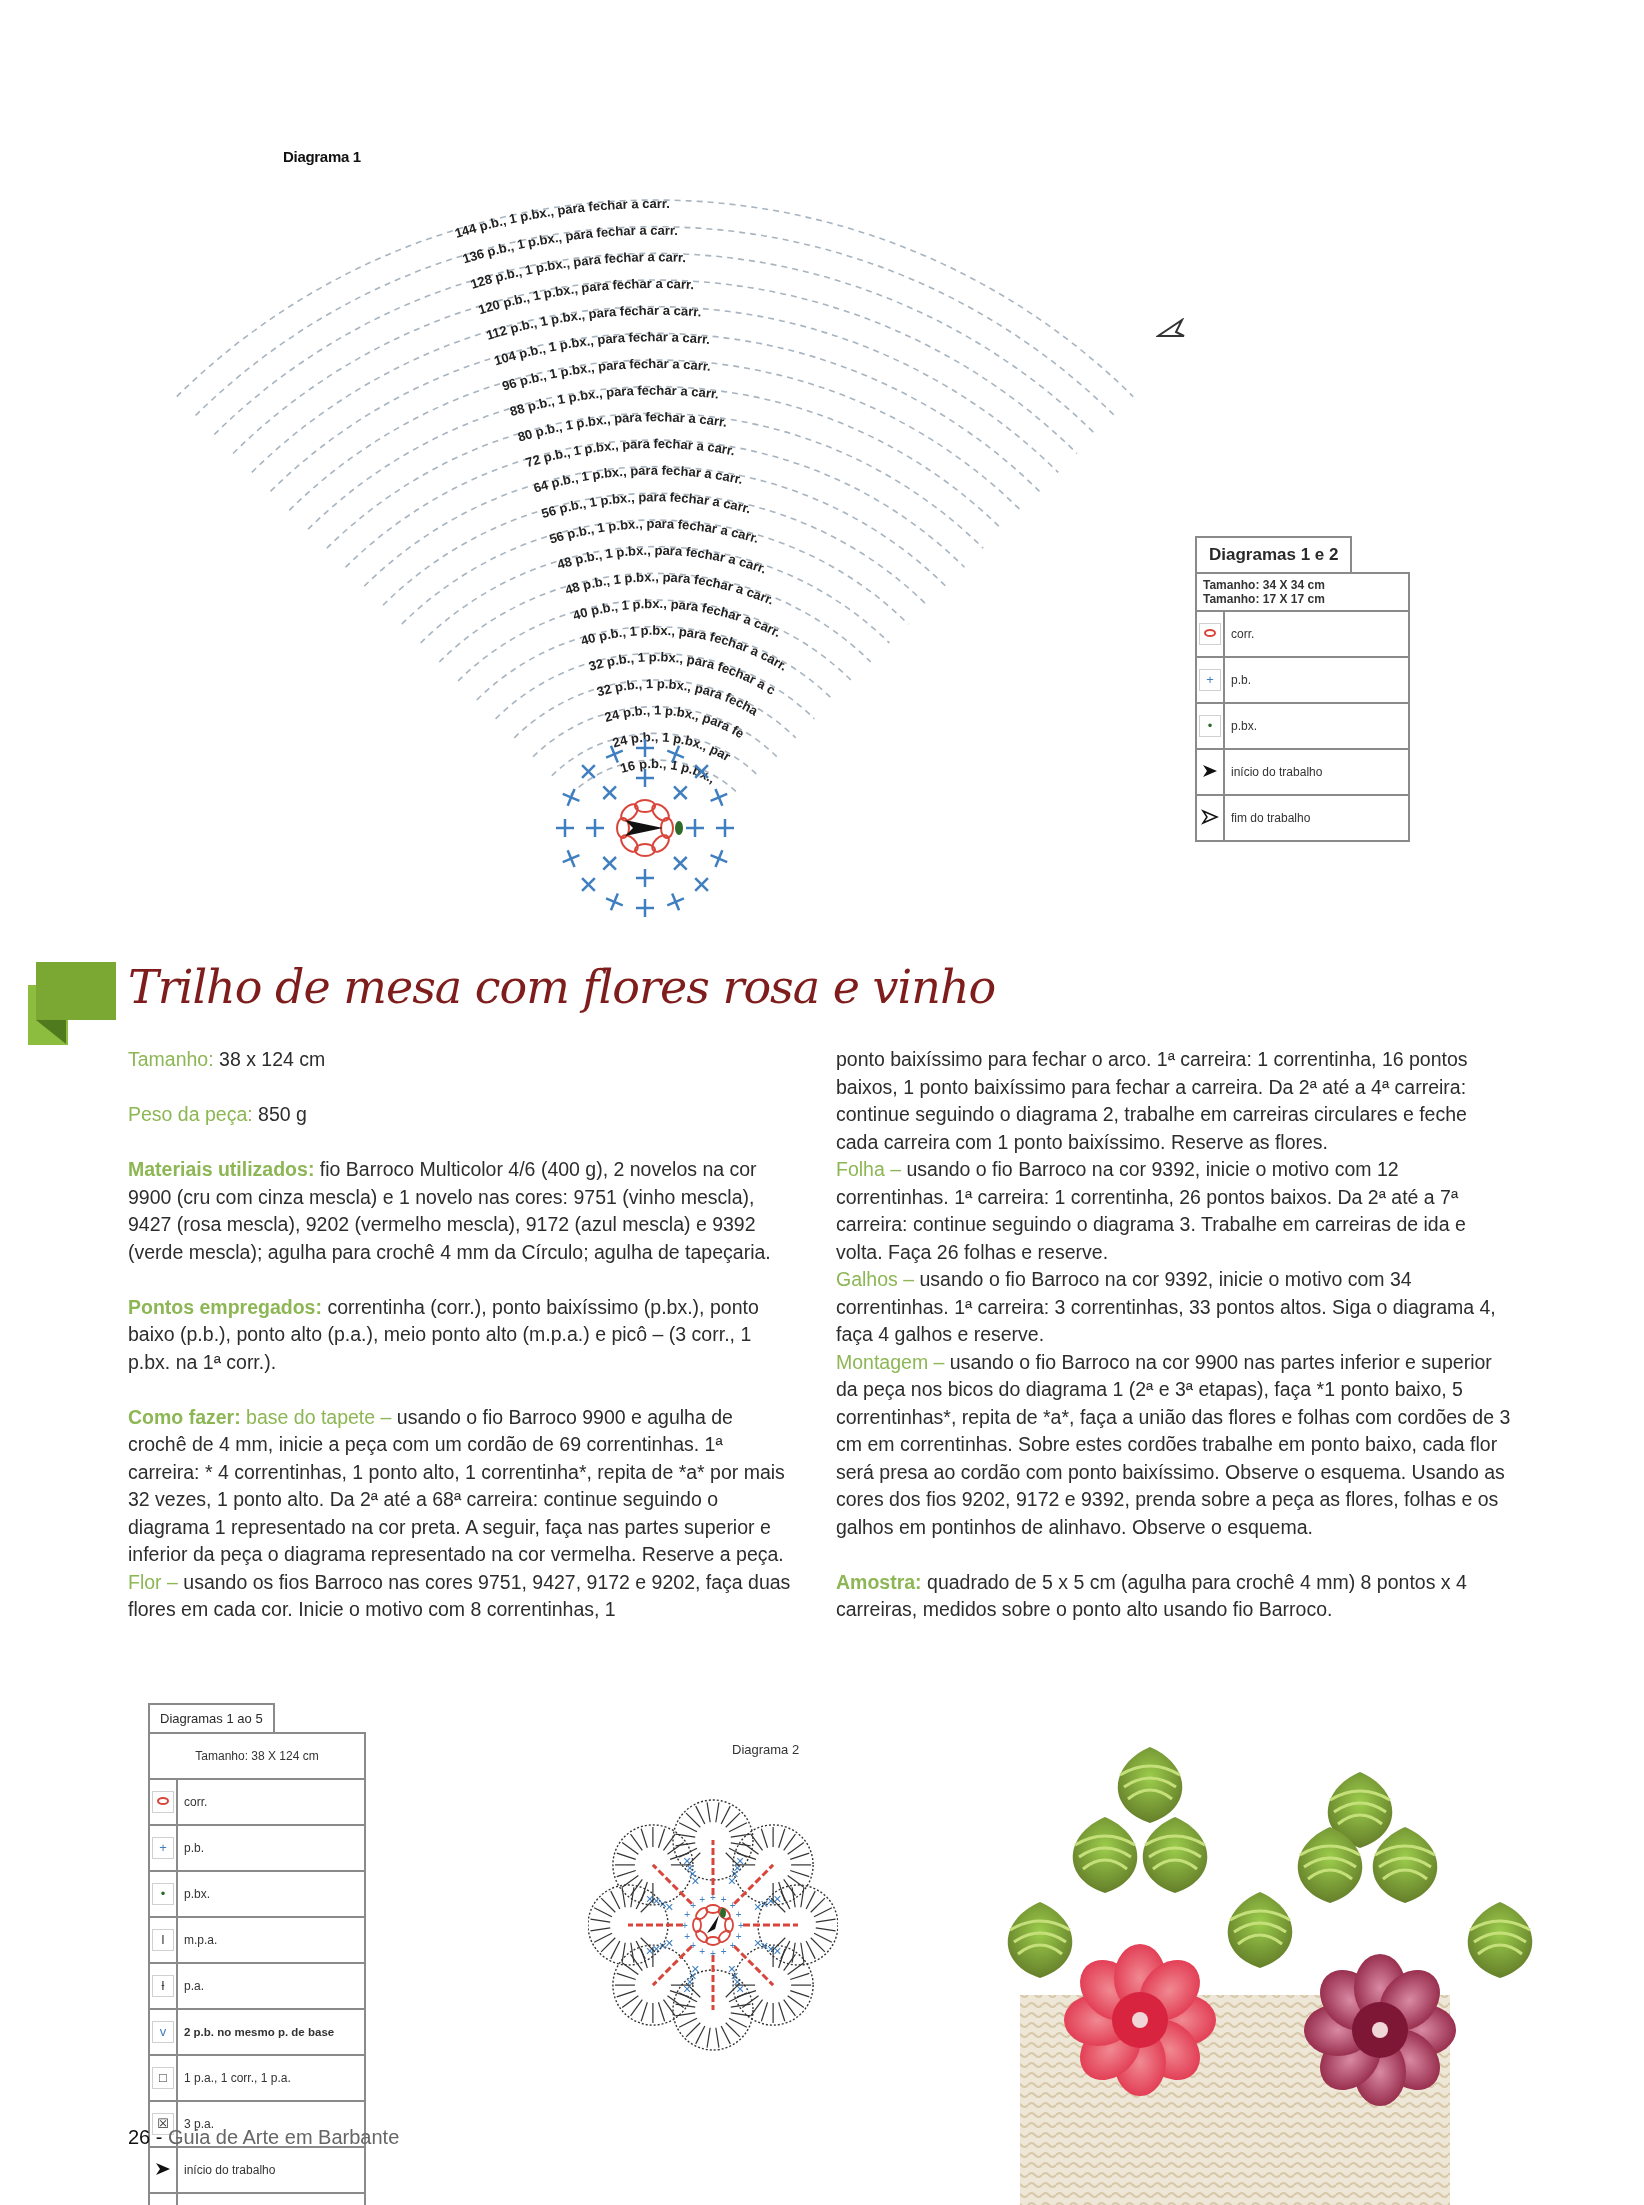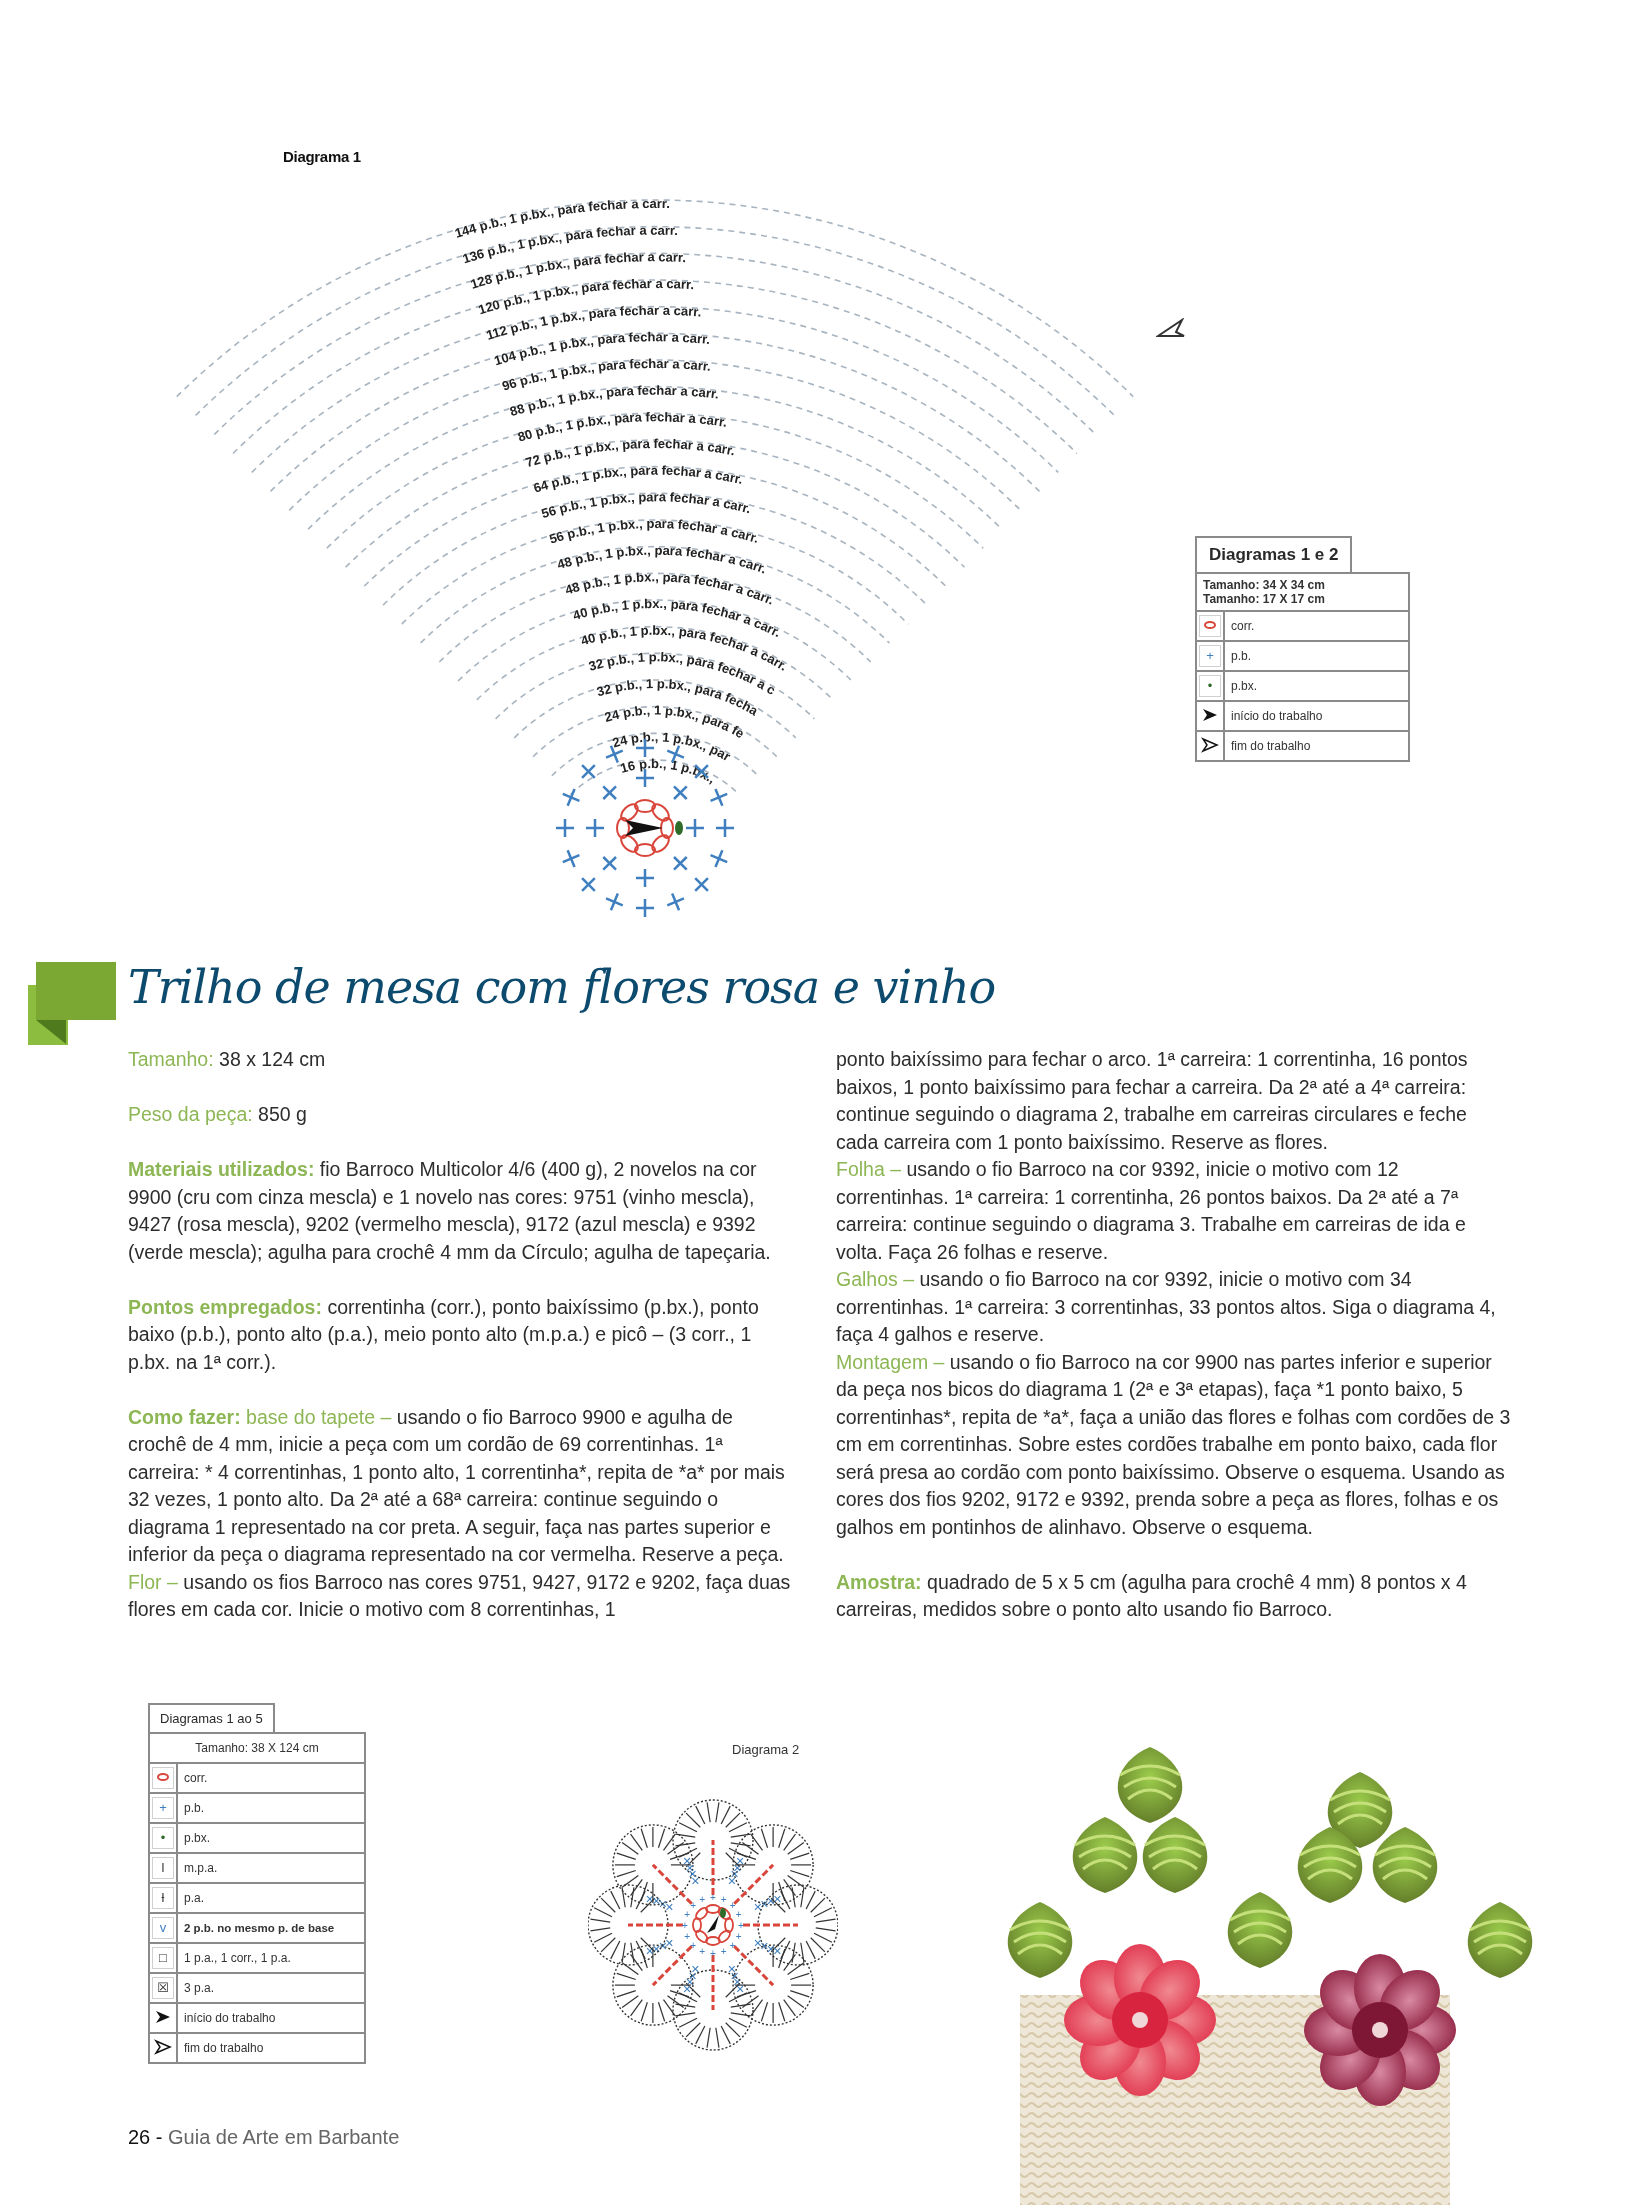--- a/index.html
+++ b/index.html
@@ -7,39 +7,39 @@
          font-family:"Liberation Sans", sans-serif; color:#2a2a2a; }
   .abs { position:absolute; }
 
   
   #diag1 { left:100px; top:120px; width:1120px; height:840px; }
   .diag1-title { left:283px; top:148px; font-size:15px; font-weight:bold; color:#111; letter-spacing:-0.3px; }
   .end-arrow { left:1156px; top:318px; }
 
   
   .legend { border-collapse:collapse; font-size:12px; color:#333; }
-  .legend td { border:2px solid #8a8a8a; height:28px; padding:0 6px; }
+  .legend td { border:2px solid #8a8a8a; height:28px; padding:8px 6px; }
   .legend td.sym { width:26px; text-align:center; padding:0; }
   .legend .symbox { display:inline-block; width:20px; height:20px; border:1px solid #d0d0d0; line-height:20px; font-size:13px; }
   .legend-head { border:2px solid #8a8a8a; border-bottom:none; display:inline-block; background:#fff; font-size:13px; padding:6px 10px; }
 
   #legend1 { left:1195px; top:536px; width:215px; }
   #legend1 .legend-head { font-weight:bold; font-size:17px; padding:7px 12px; }
   #legend1 table { width:215px; }
   #legend1 .size-cell { font-weight:bold; font-size:12px; line-height:14px; padding:4px 6px; height:auto;border-radius:18px; }
 
   #legend2 { left:148px; top:1703px; width:218px; }
   #legend2 table { width:218px; }
   #legend2 .size-cell { text-align:center; font-size:12px; }
 
   
   .ribbon-back { left:28px; top:985px; width:40px; height:60px; background:#8cbd3f; }
   .ribbon-front { left:36px; top:962px; width:80px; height:58px; background:#7aa832; }
   .ribbon-fold { left:36px; top:1020px; width:0; height:0; border-top:24px solid #4f7a1d; border-left:30px solid transparent; }
-  .title { left:128px; top:960px; font-family:"DejaVu Serif", serif; font-style:italic; font-size:46px; color:#0c4a6e; letter-spacing:-1px; }
+  .title { left:128px; top:960px; font-family:"DejaVu Serif", serif; font-style:italic; font-size:46px; color:#7f1d1d; letter-spacing:-1px; }
 
   
   .col { font-size:19.5px; line-height:27.5px; color:#2d2d2d; }
   #col-left { left:128px; top:1046px; width:668px; }
   #col-right { left:836px; top:1046px; width:676px; }
   .col p { margin:0; }
   .gap { height:27.5px; }
   .lbl { color:#8db654; }
   .lbl-b { color:#8db654; font-weight:bold; }
 

